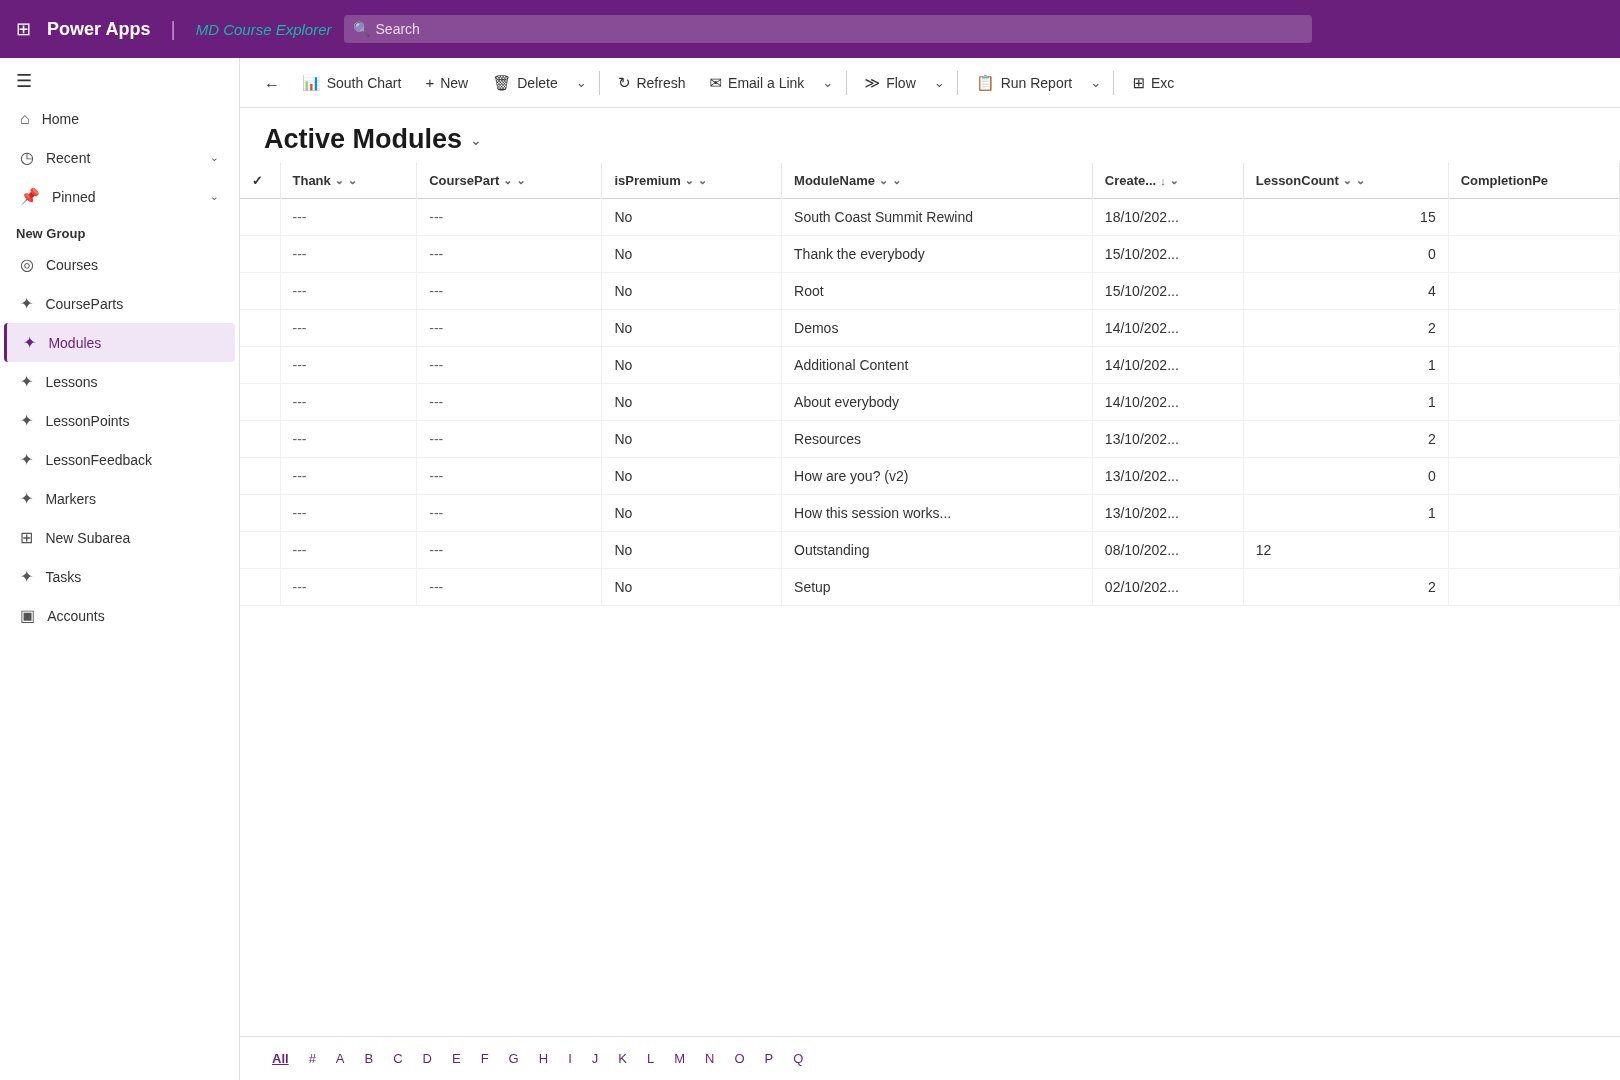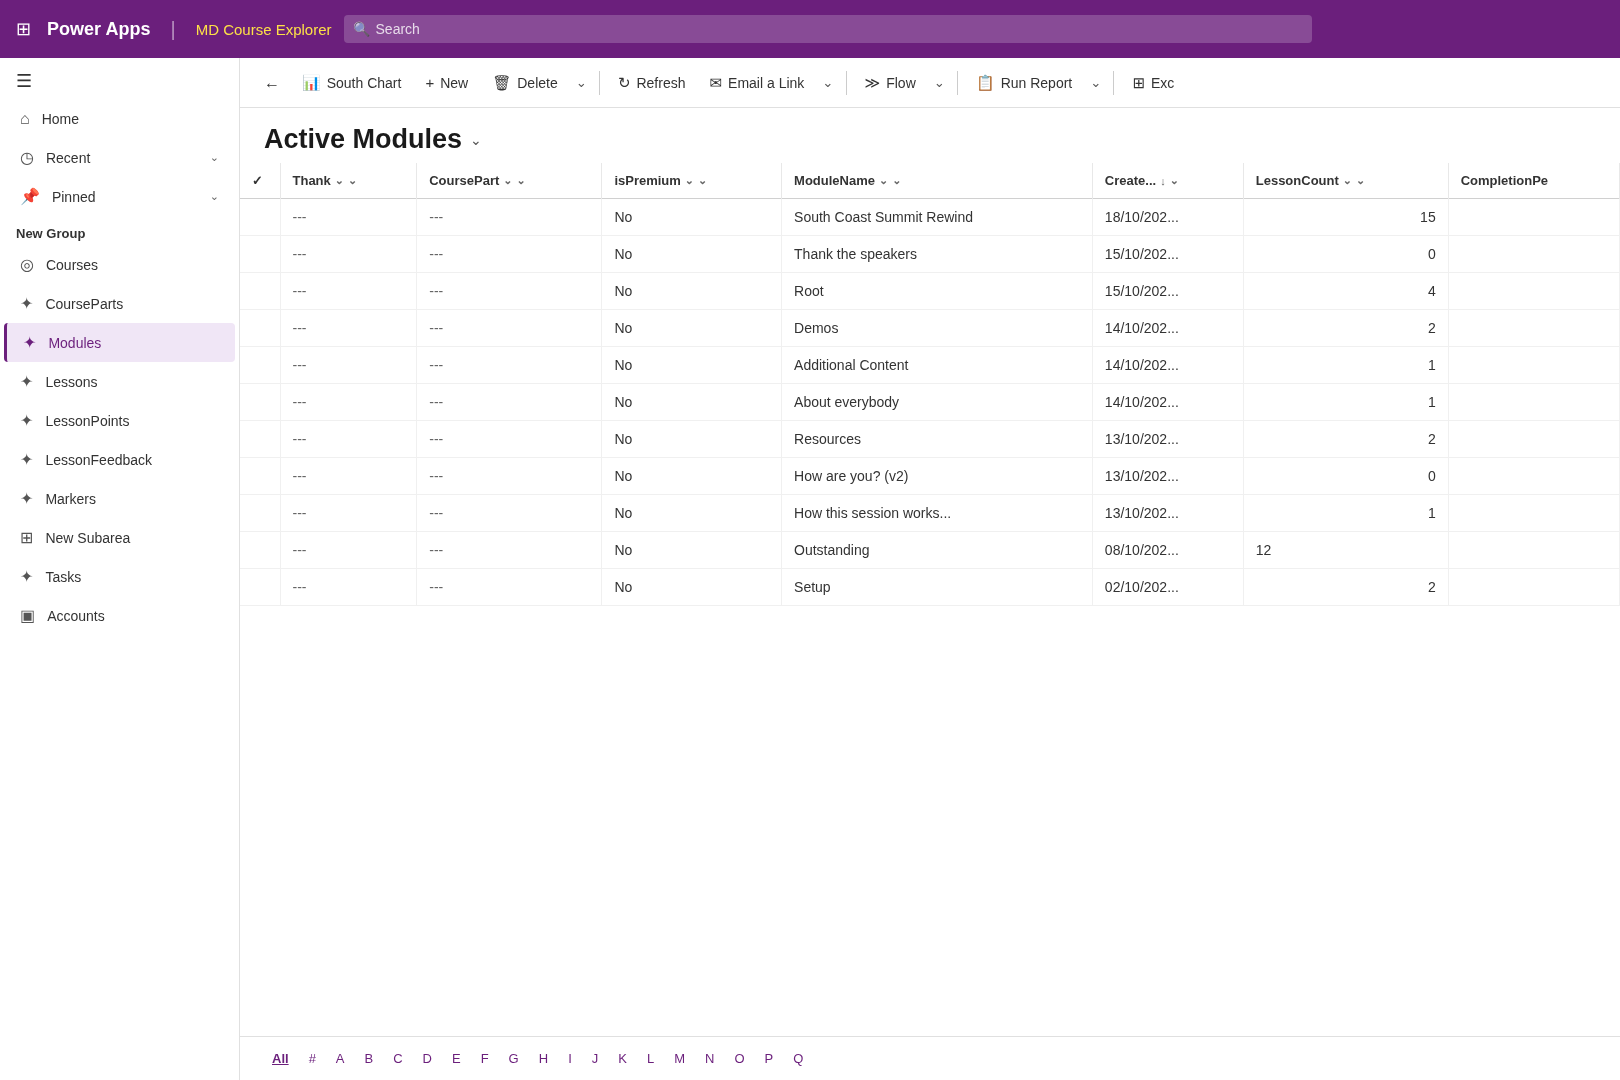--- a/index.html
+++ b/index.html
@@ -26,23 +26,24 @@
       font-weight: 700;
       font-size: 18px;
       white-space: nowrap;
     }
     .app-divider {
       color: rgba(255,255,255,0.5);
       font-size: 20px;
       margin: 0 8px;
     }
     .app-subtitle {
-      color: #fde047;
+      color: #14b8a6;
       font-size: 15px;
       white-space: nowrap;
+      font-style: italic;
     }
     .search-wrapper {
       position: relative;
       display: flex;
       align-items: center;
     }
     .search-wrapper .search-icon-inner {
       position: absolute;
       left: 10px;
       color: rgba(255,255,255,0.8);
@@ -512,21 +513,21 @@
       <td>South Coast Summit Rewind</td>
       <td>18/10/202...</td>
       <td style="text-align:right">15</td>
       <td></td>
     </tr>
             <tr>
       <td class="check-col"></td>
       <td class="dash-val">---</td>
       <td class="dash-val">---</td>
       <td>No</td>
-      <td>Thank the speakers</td>
+      <td>Thank the everybody</td>
       <td>15/10/202...</td>
       <td style="text-align:right">0</td>
       <td></td>
     </tr>
             <tr>
       <td class="check-col"></td>
       <td class="dash-val">---</td>
       <td class="dash-val">---</td>
       <td>No</td>
       <td>Root</td>

